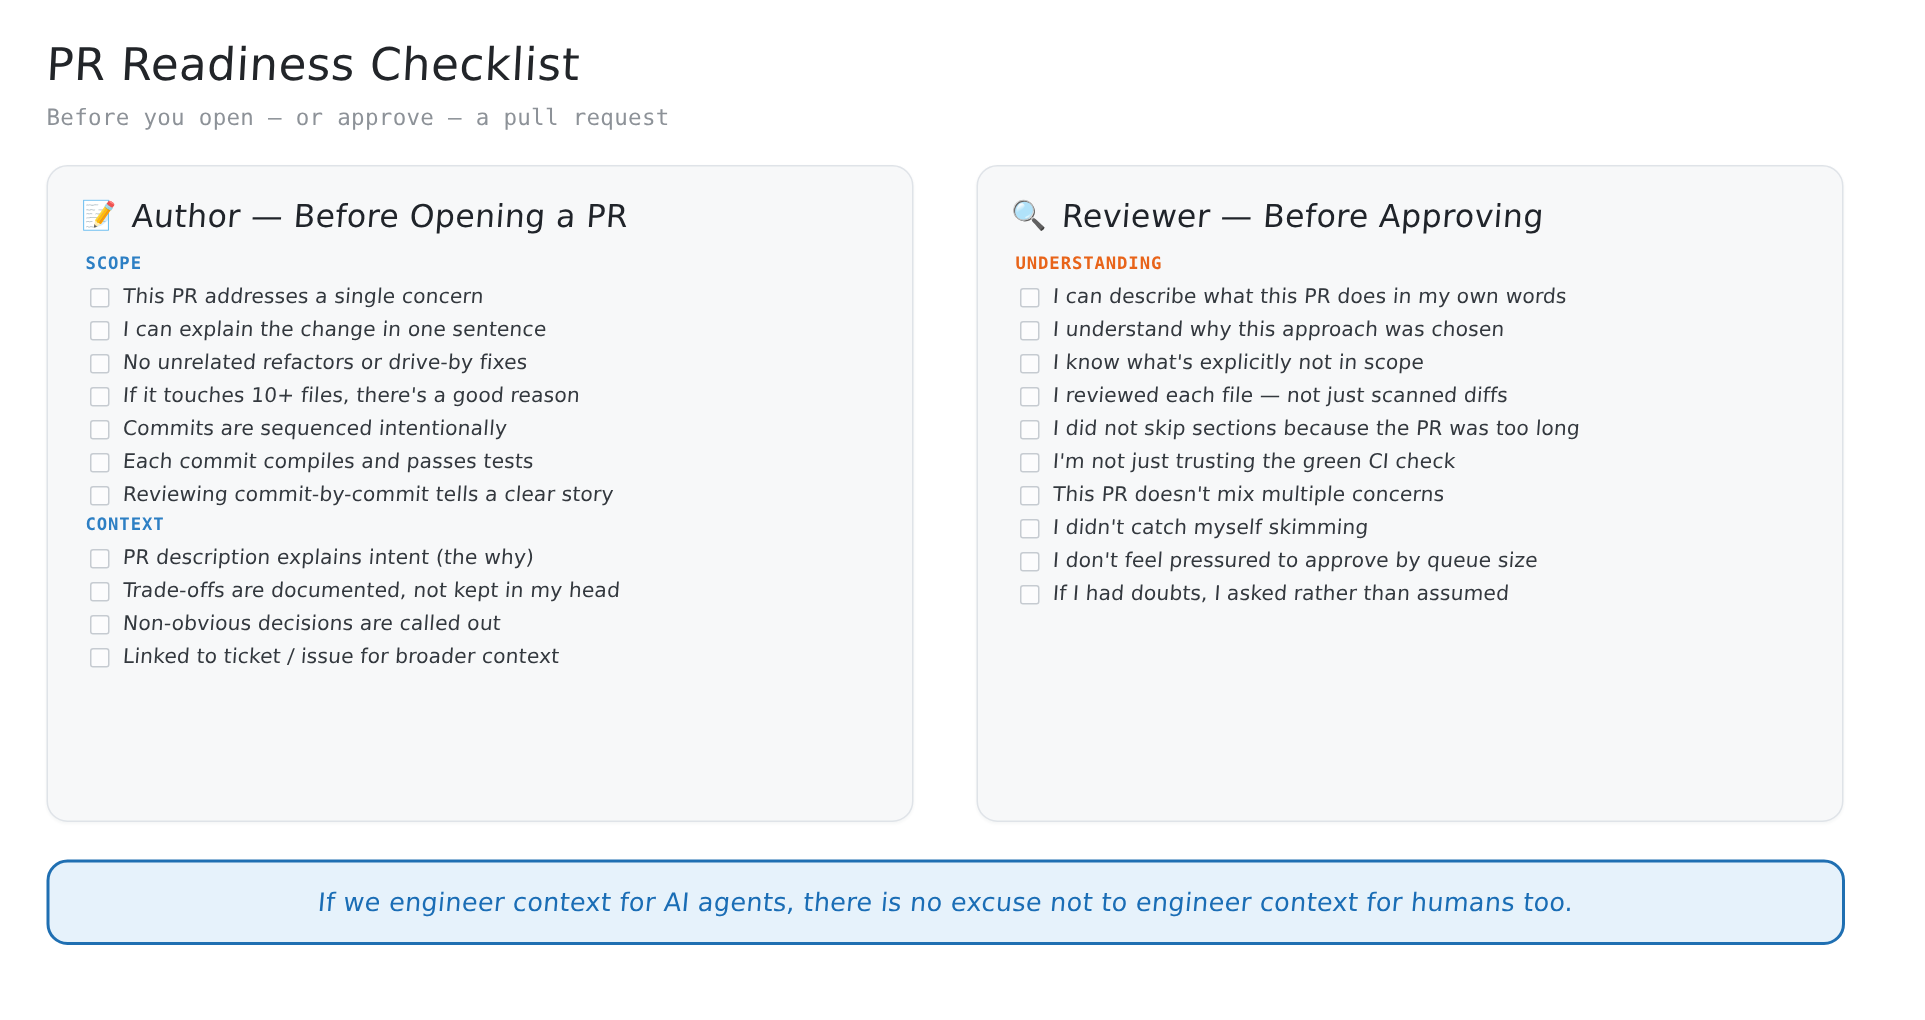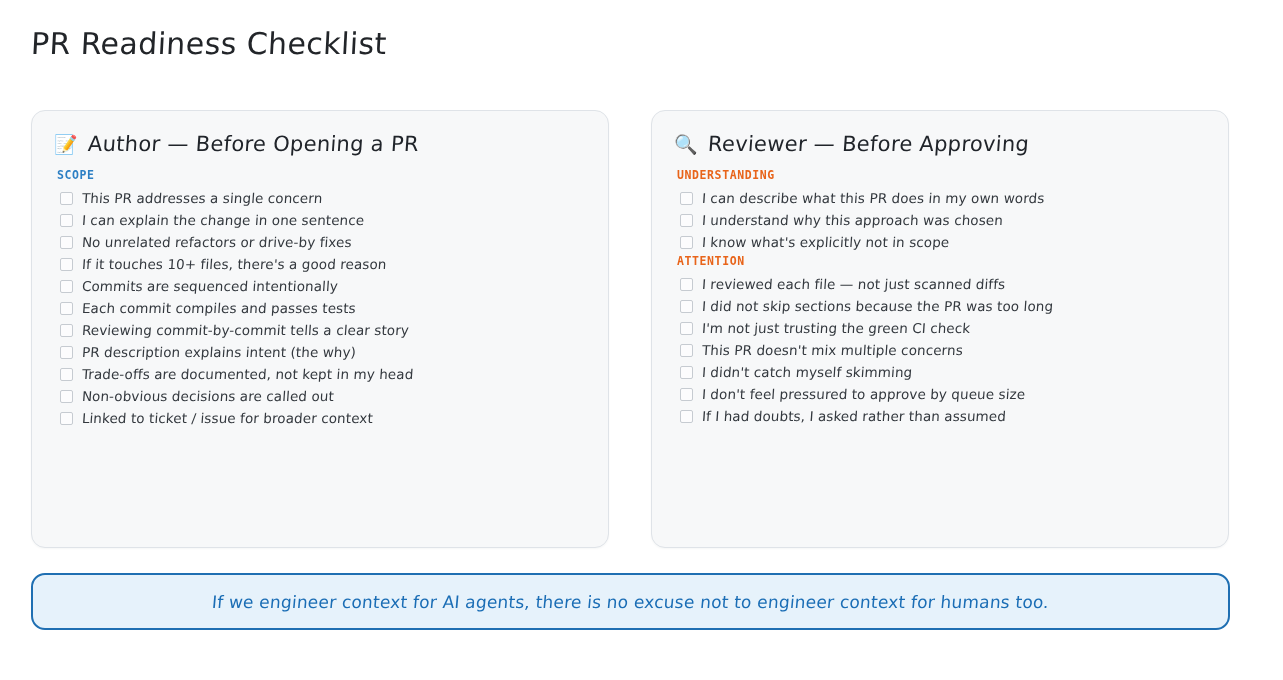--- a/index.html
+++ b/index.html
@@ -171,20 +171,21 @@
     transform: skewX(-5deg);
   }
 </style>
 </head>
 <body>
 
 <div class="page">
 
   <div class="header">
     <h1 class="page-title">PR Readiness Checklist</h1>
+    <p class="page-subtitle">Before you open — or approve — a pull request</p>
   </div>
 
   <div class="cards">
 
     <div class="card card-left">
       <div class="card-head">
         <span class="card-icon">📝</span>
         <span class="card-title">Author — Before Opening a PR</span>
       </div>
 
@@ -221,20 +222,21 @@
             <span class="item-text">Each commit compiles and passes tests</span>
           </li>
           <li class="item">
             <span class="checkbox"></span>
             <span class="item-text">Reviewing commit-by-commit tells a clear story</span>
           </li>
         </ul>
       </div>
 
       <div class="section">
+        <div class="section-label label-blue">CONTEXT</div>
         <ul class="items">
           <li class="item">
             <span class="checkbox"></span>
             <span class="item-text">PR description explains intent (the why)</span>
           </li>
           <li class="item">
             <span class="checkbox"></span>
             <span class="item-text">Trade-offs are documented, not kept in my head</span>
           </li>
           <li class="item">
@@ -267,21 +269,20 @@
             <span class="item-text">I understand why this approach was chosen</span>
           </li>
           <li class="item">
             <span class="checkbox"></span>
             <span class="item-text">I know what's explicitly not in scope</span>
           </li>
         </ul>
       </div>
 
       <div class="section">
-        <div class="section-label label-orange">ATTENTION</div>
         <ul class="items">
           <li class="item">
             <span class="checkbox"></span>
             <span class="item-text">I reviewed each file — not just scanned diffs</span>
           </li>
           <li class="item">
             <span class="checkbox"></span>
             <span class="item-text">I did not skip sections because the PR was too long</span>
           </li>
           <li class="item">

